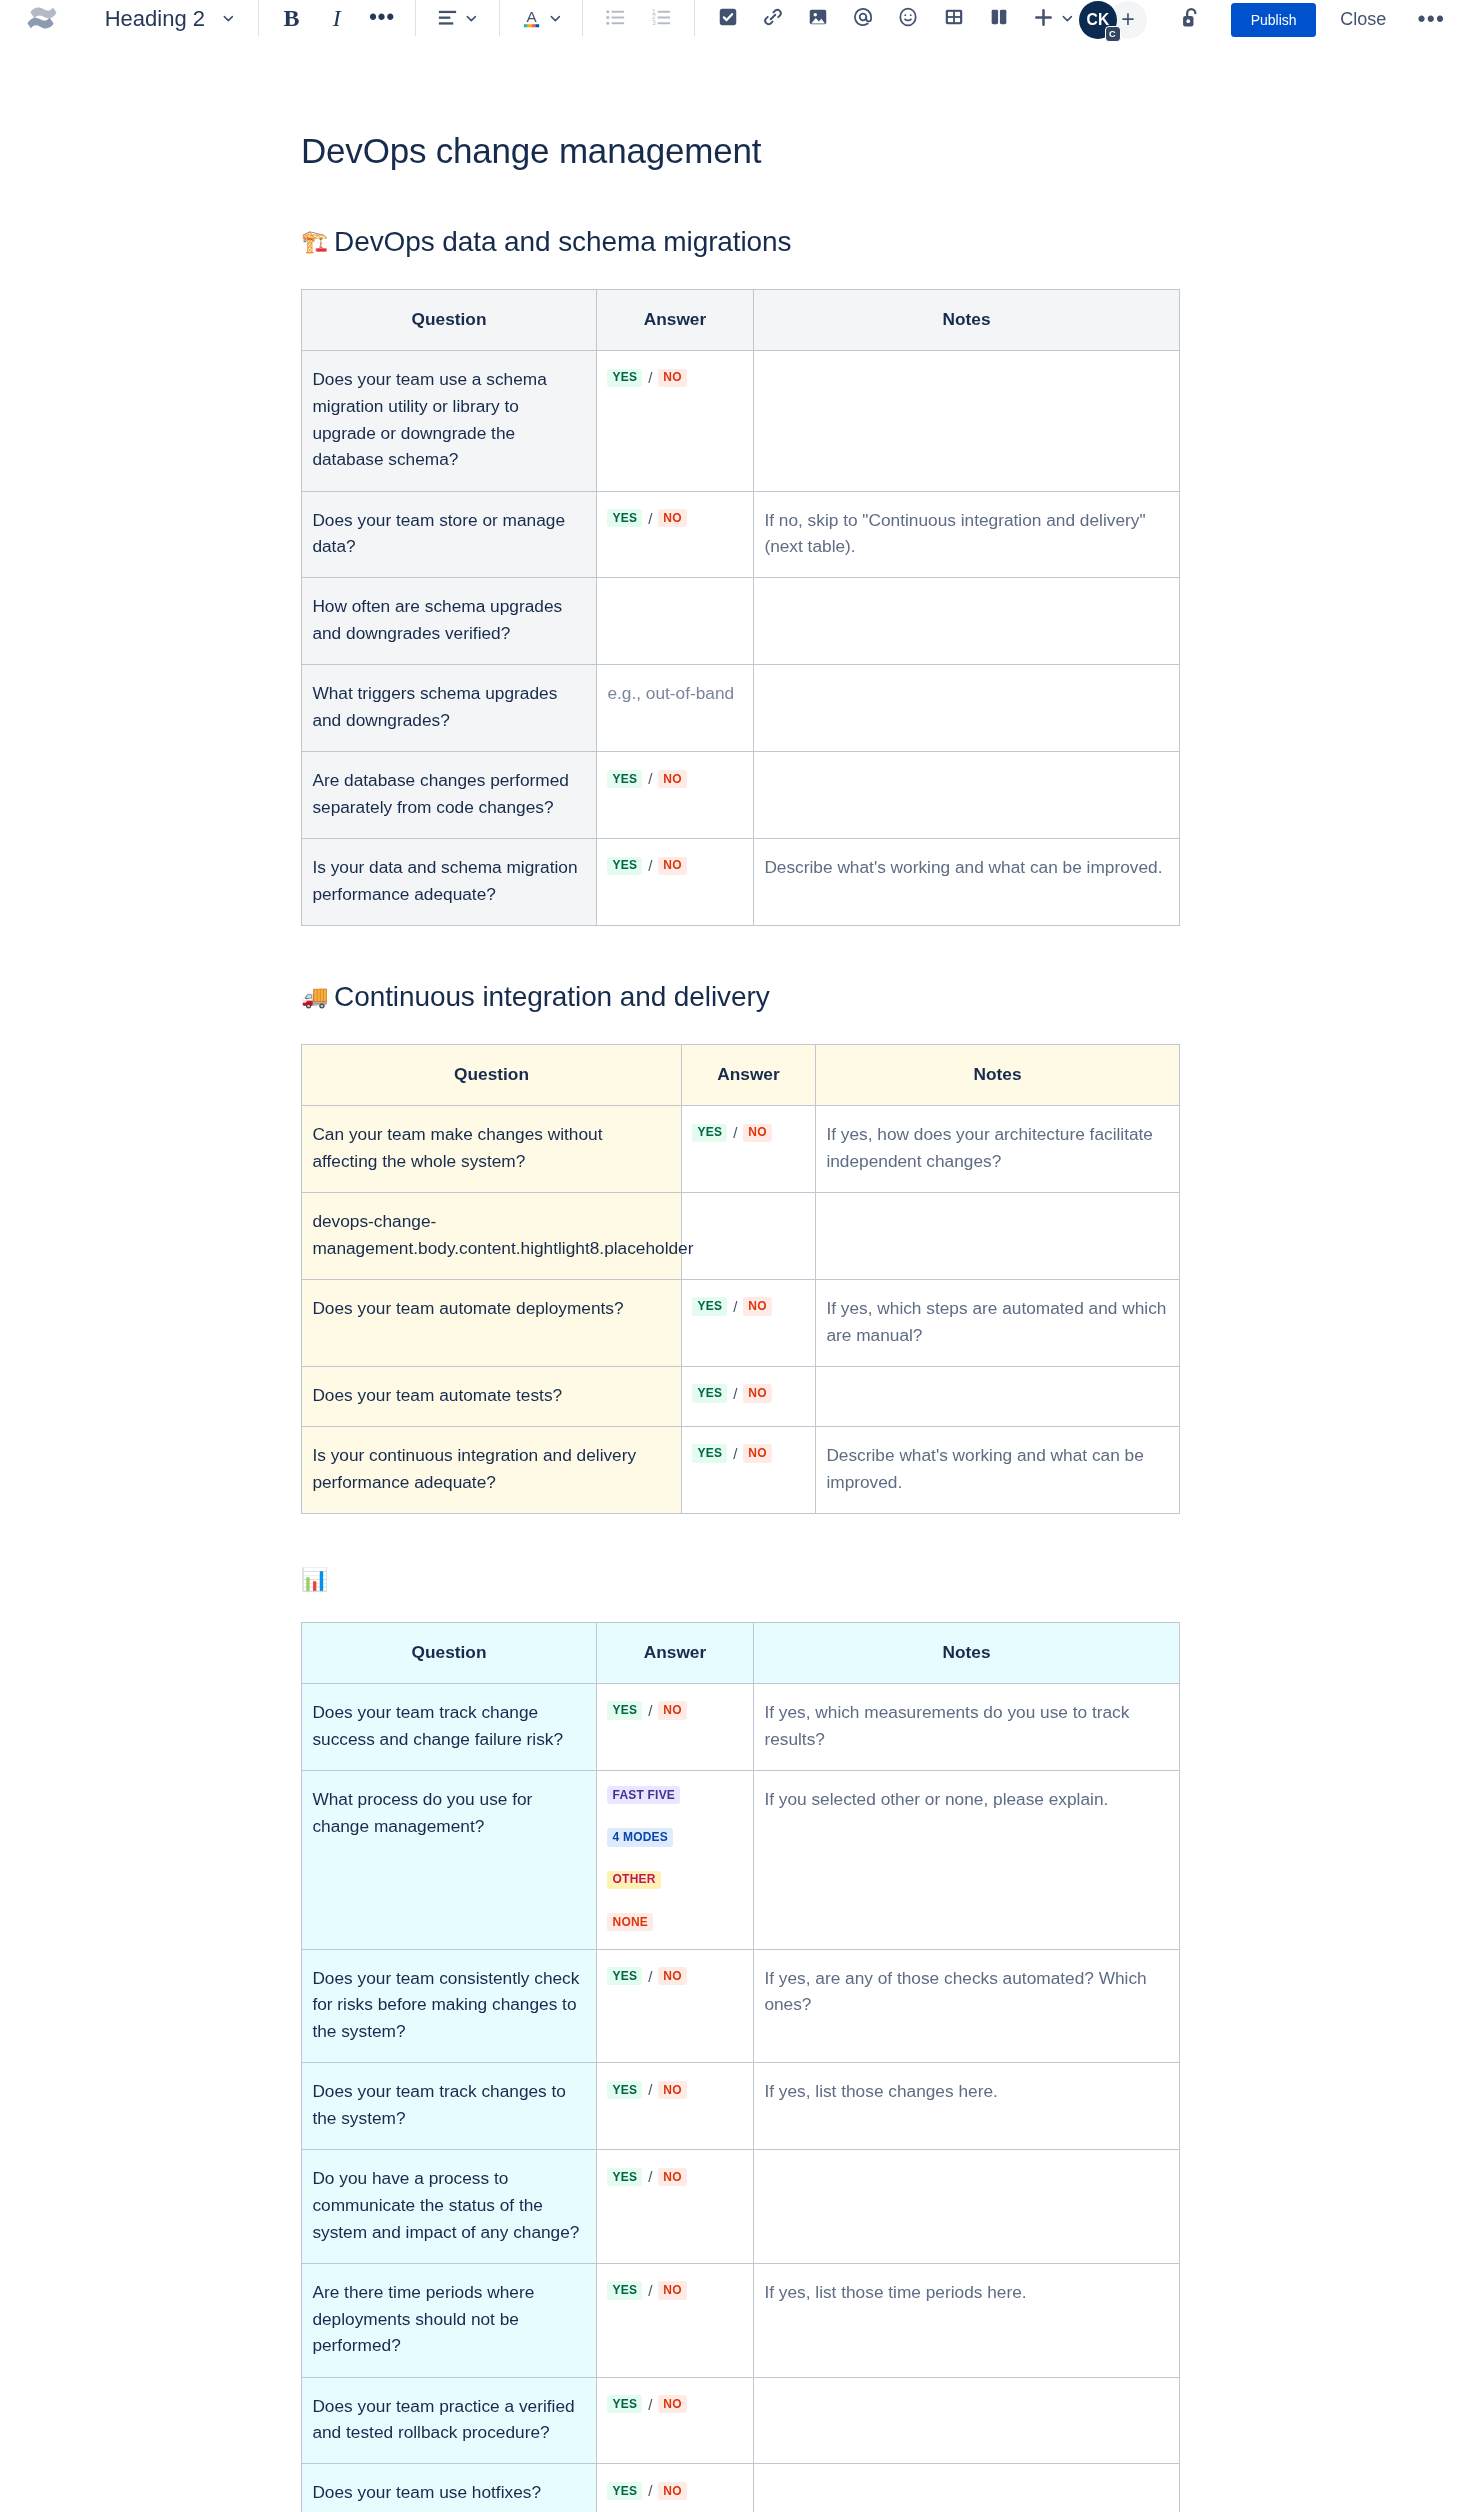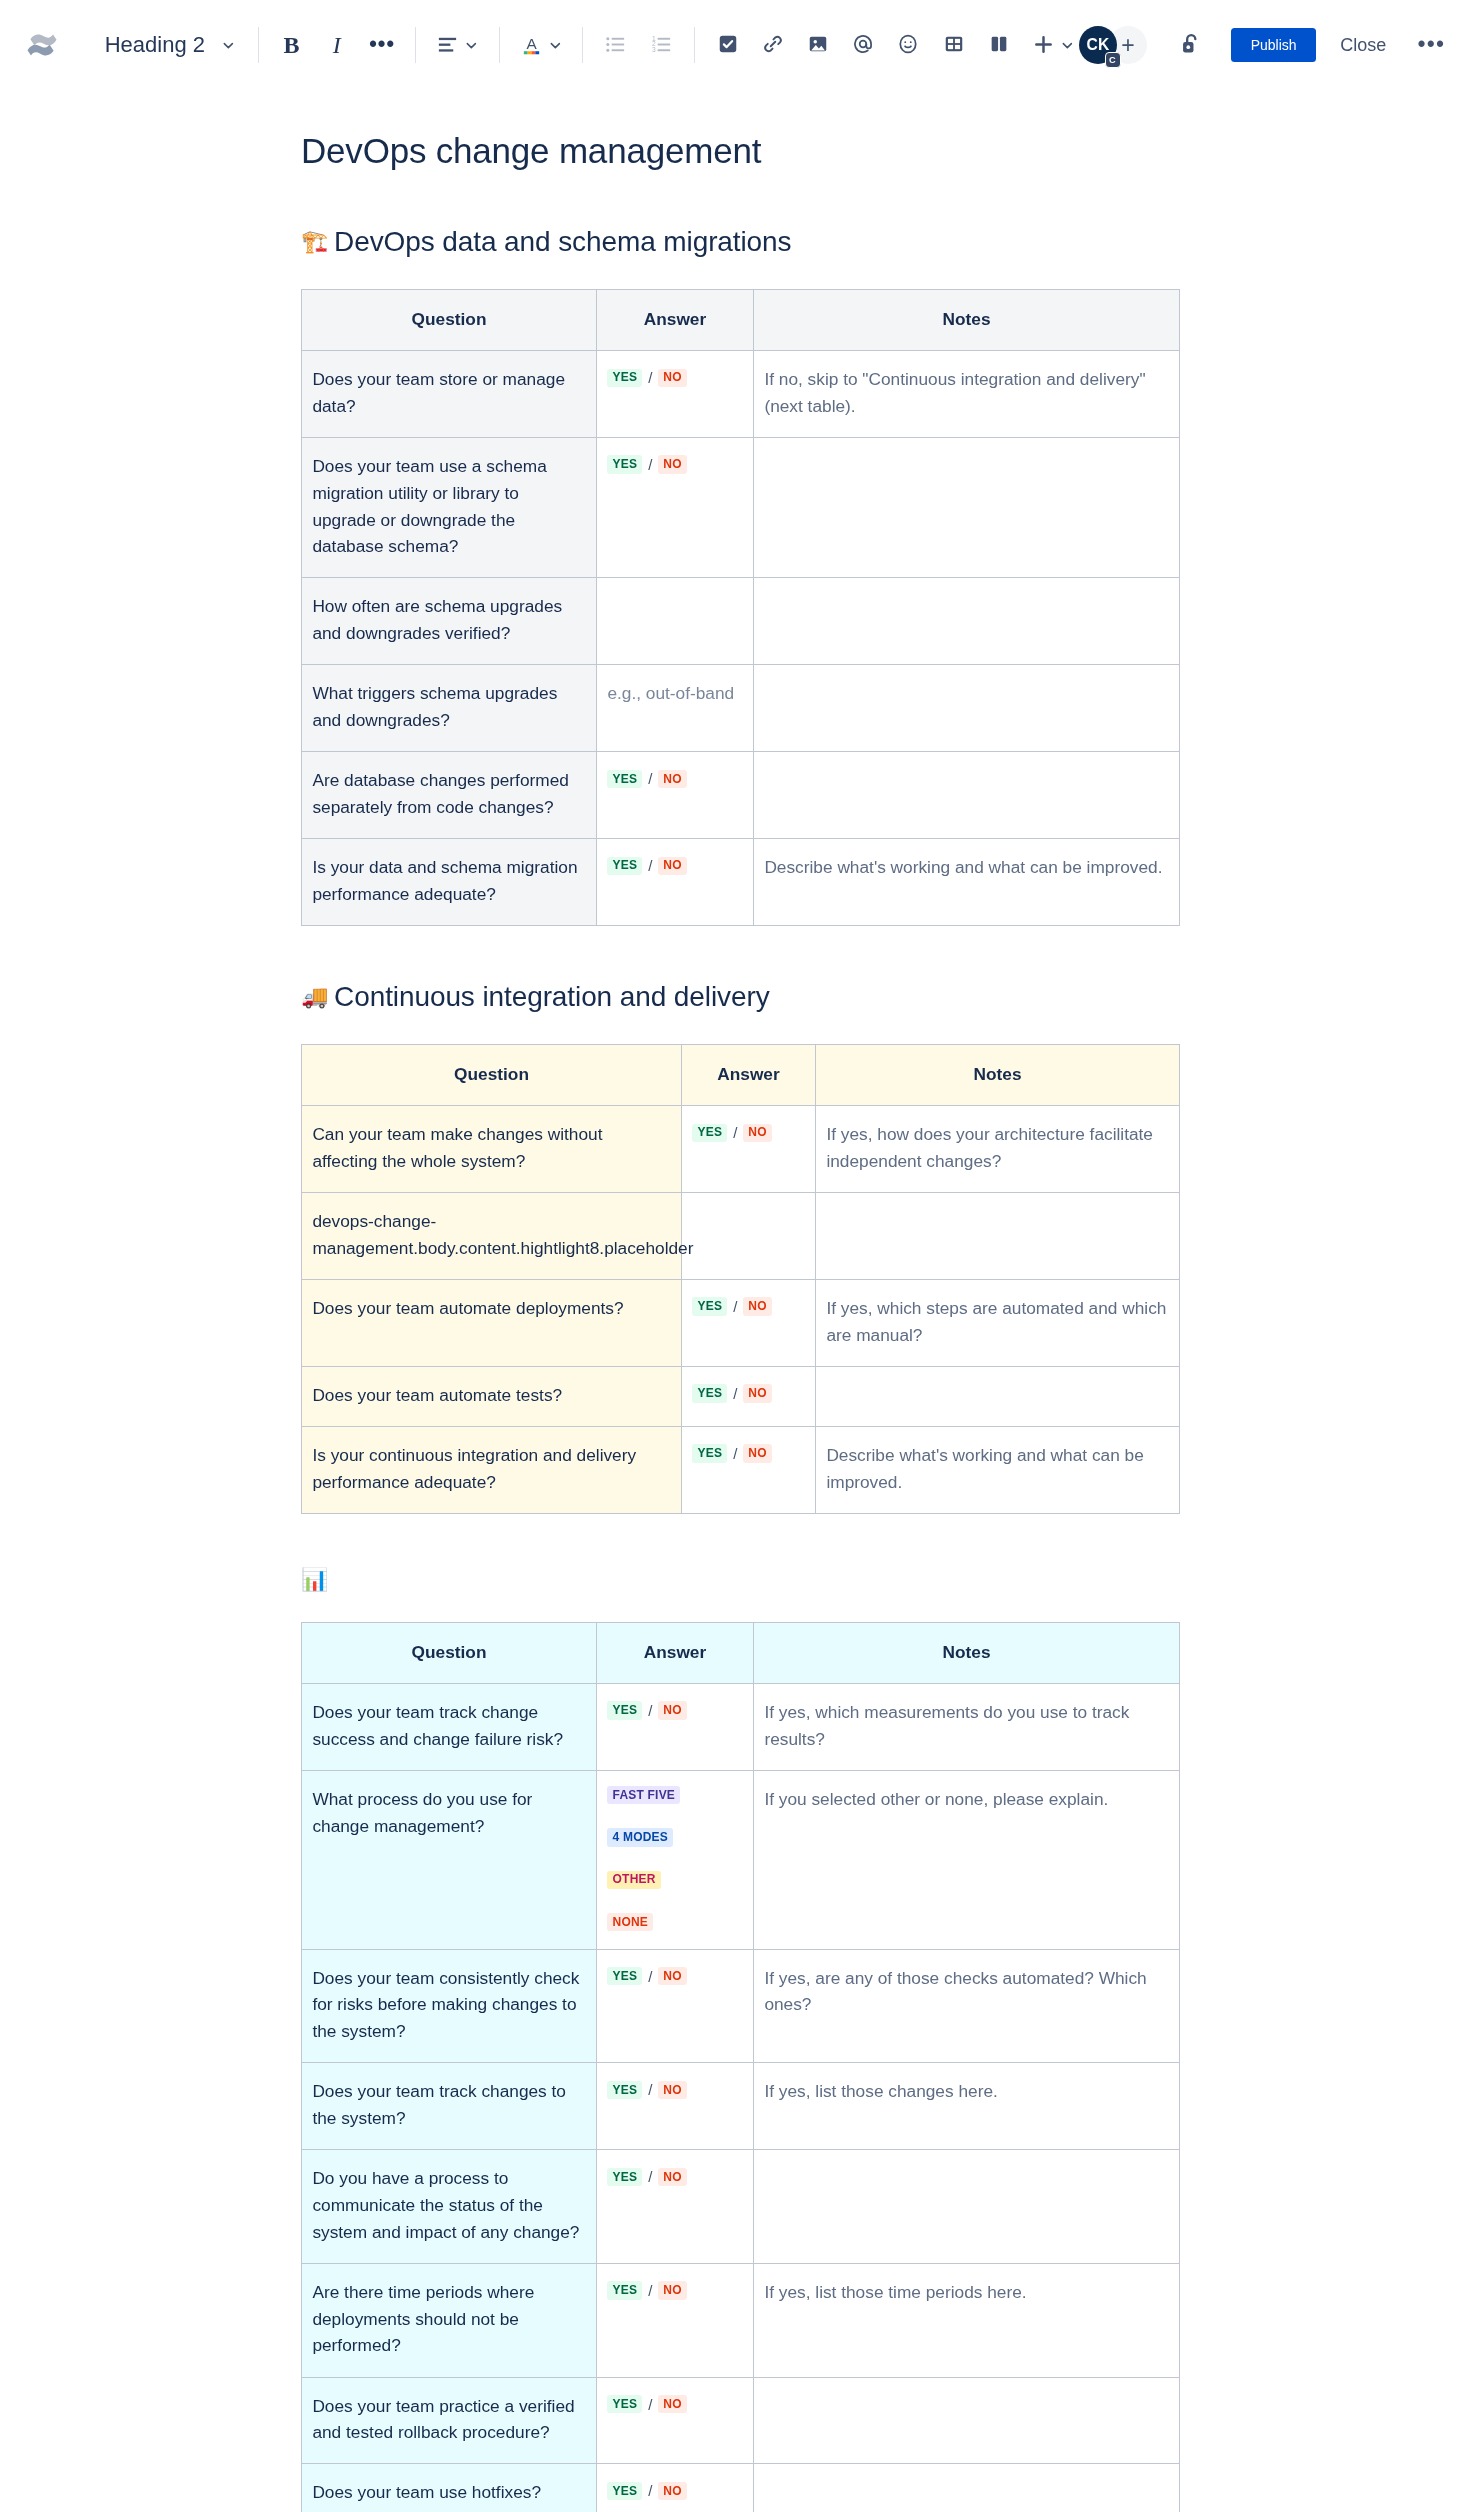--- a/index.html
+++ b/index.html
@@ -8,21 +8,21 @@
     background: #ffffff;
     font-family: "Liberation Sans", sans-serif;
     color: #172B4D;
   }
   body { min-height: 2512px; }
 
   
   .toolbar {
     height: 91px;
     display: flex;
-    align-items: center;
+    align-items: flex-start;
     padding: 0 26.5px 0 24px;
     background: #ffffff;
     border-bottom: 0.6px solid #ffffff;
     gap: 0;
   }
   .confluence-logo { width: 36px; height: 36px; flex: none; position: relative; }
   .confluence-logo svg { display: block; }
 
   .tb-sep {
     width: 0.6px; height: 36px; background: #DFE1E6;
@@ -388,40 +388,40 @@
           </colgroup>
           <thead>
             <tr>
               <th>Question</th>
               <th>Answer</th>
               <th>Notes</th>
             </tr>
           </thead>
           <tbody>
             <tr>
+              <td class="qcell">Does your team use a schema migration utility or library to upgrade or downgrade the database schema?</td>
+              <td>
+                <div class="badge-row">
+                  <span class="badge yes">YES</span>
+                  <span class="slash">/</span>
+                  <span class="badge no">NO</span>
+                </div>
+              </td>
+              <td></td>
+            </tr>
+            <tr>
               <td class="qcell">Does your team store or manage data?</td>
               <td>
                 <div class="badge-row">
                   <span class="badge yes">YES</span>
                   <span class="slash">/</span>
                   <span class="badge no">NO</span>
                 </div>
               </td>
               <td><span class="notes-text">If no, skip to "Continuous integration and delivery" (next table).</span></td>
-            </tr>
-            <tr>
-              <td class="qcell">Does your team use a schema migration utility or library to upgrade or downgrade the database schema?</td>
-              <td>
-                <div class="badge-row">
-                  <span class="badge yes">YES</span>
-                  <span class="slash">/</span>
-                  <span class="badge no">NO</span>
-                </div>
-              </td>
-              <td></td>
             </tr>
             <tr>
               <td class="qcell">How often are schema upgrades and downgrades verified?</td>
               <td></td>
               <td></td>
             </tr>
             <tr>
               <td class="qcell">What triggers schema upgrades and downgrades?</td>
               <td><span class="hint-text">e.g., out-of-band</span></td>
               <td></td>

